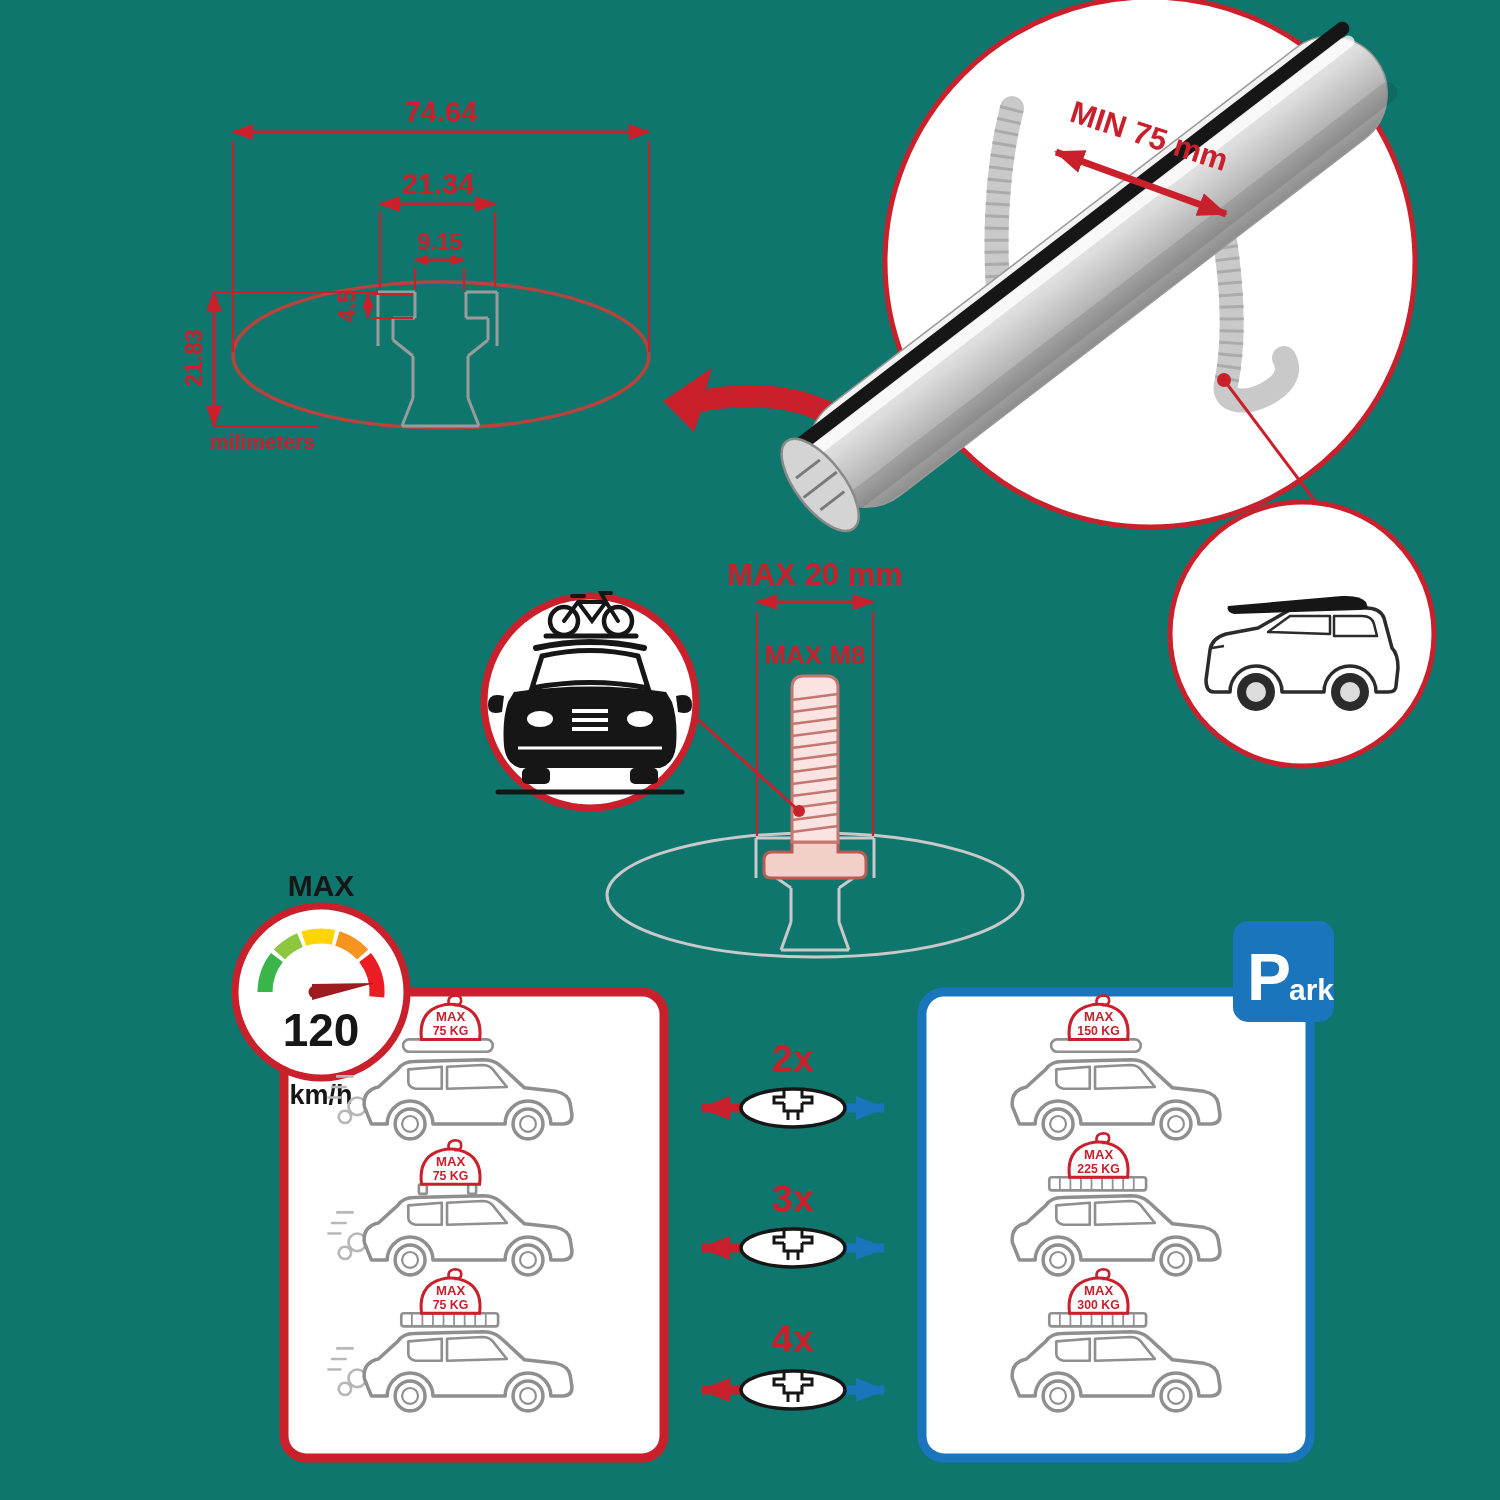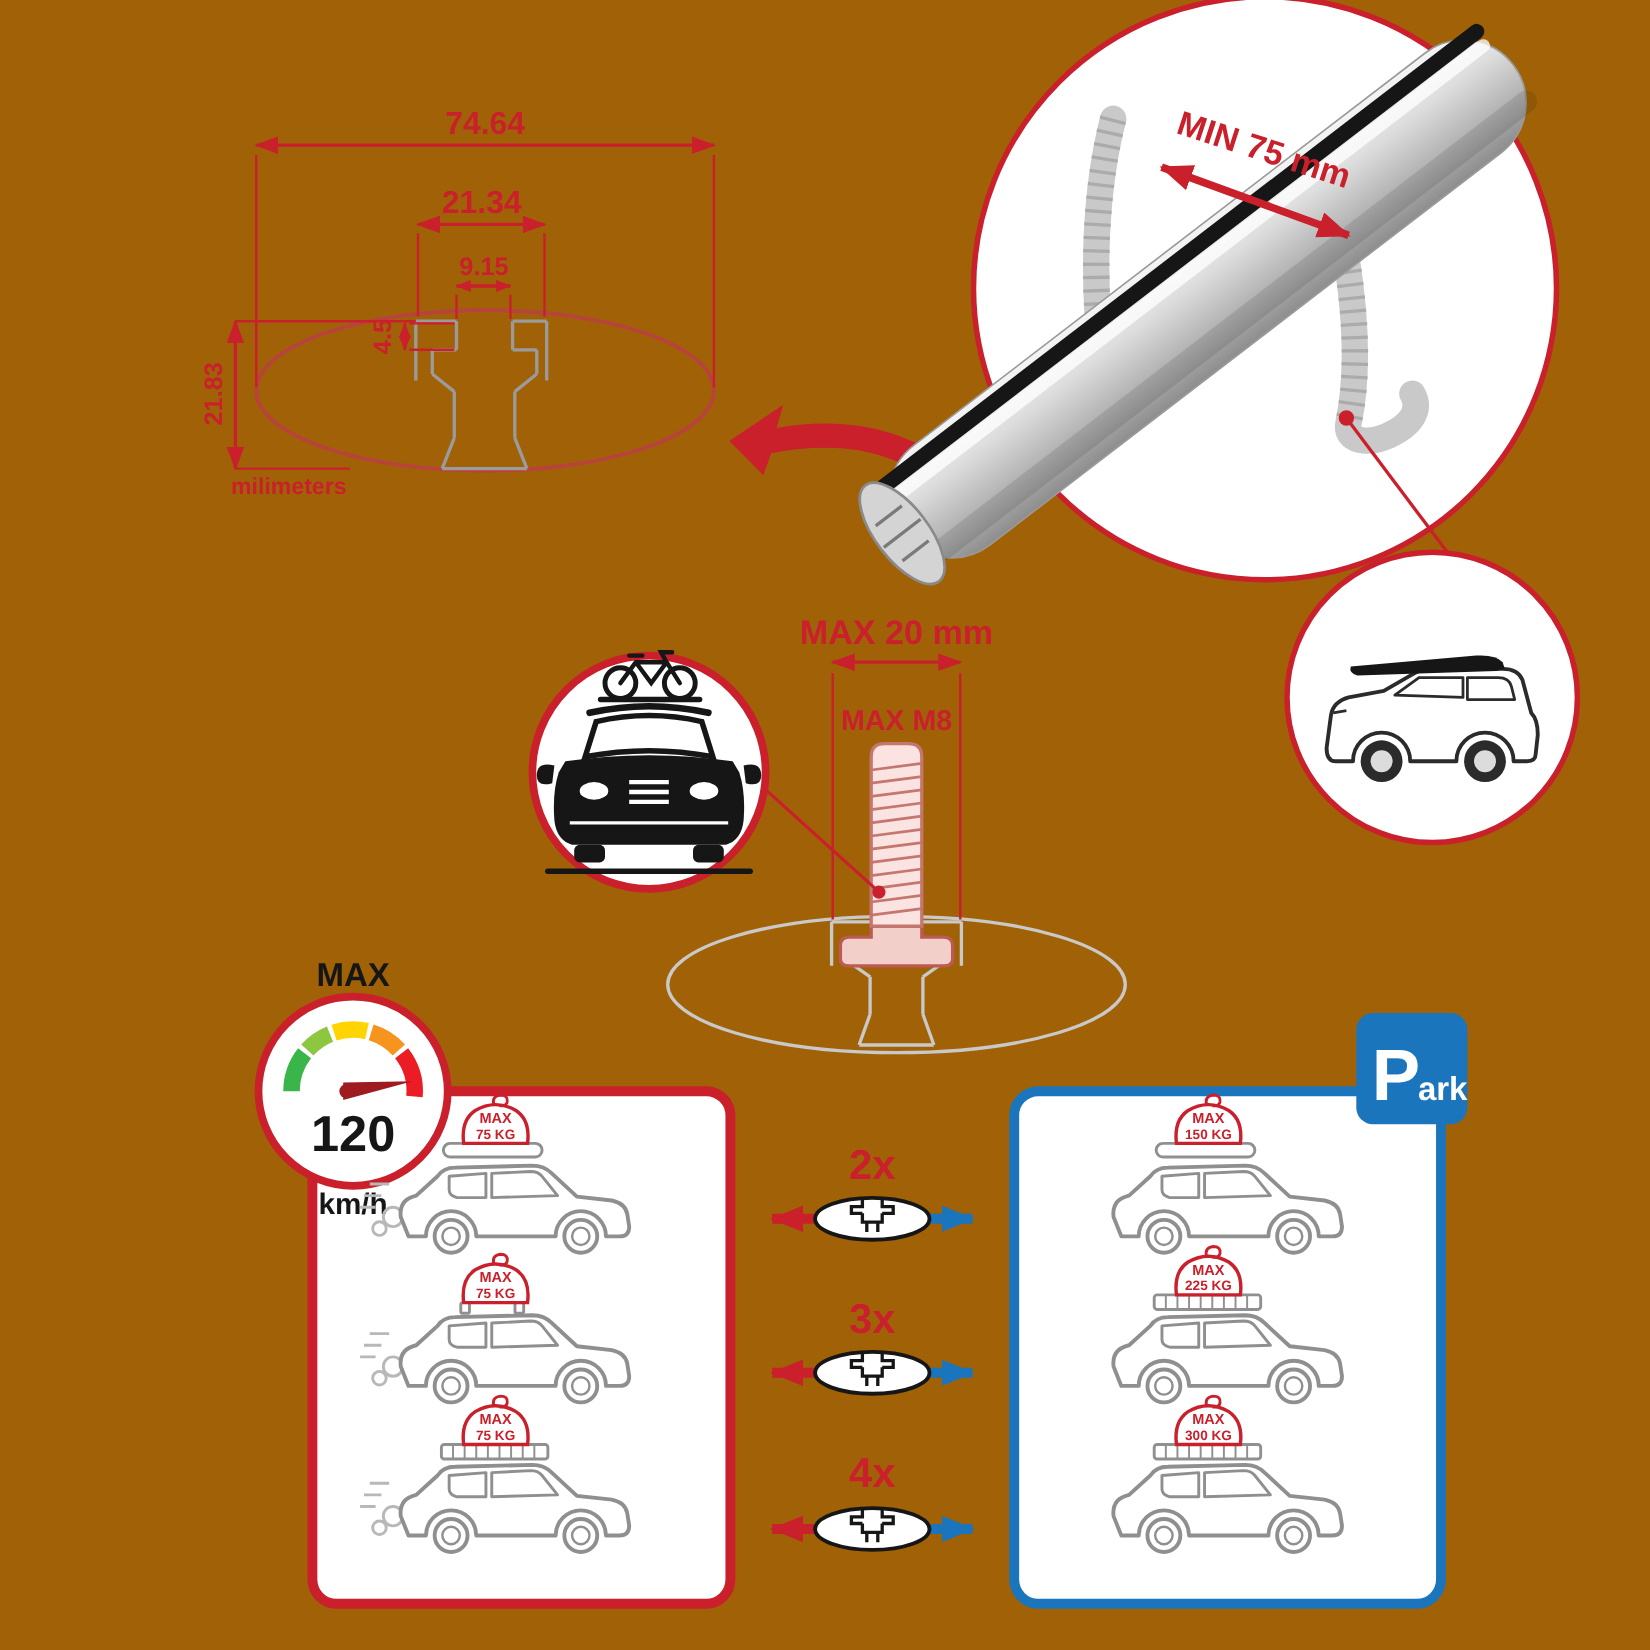--- a/index.html
+++ b/index.html
@@ -1,18 +1,18 @@
 <!DOCTYPE html>
 <html><head>
 <meta charset="utf-8">
 <style>
   :root{ --red:#C9202C; --blue:#1B75BC; }
   *{box-sizing:border-box}
   html,body{margin:0;padding:0;background:#fff}
-  .canvas{position:relative;width:1500px;height:1500px;background:#a16207;
+  .canvas{position:relative;width:1500px;height:1500px;background:#0f766e;
           font-family:"Liberation Sans","DejaVu Sans",sans-serif;overflow:hidden}
   svg{display:block}
   text{font-family:"Liberation Sans","DejaVu Sans",sans-serif}
 
   .prof-ellipse{fill:none;stroke:#B8423C;stroke-width:3.5}
   .profile path{stroke:#9B9B9B;stroke-width:3;fill:none;stroke-linejoin:round}
   .profile-light path,.profile-light ellipse{stroke:#C9C9C9;stroke-width:3;fill:none}
 
   .dim-line{stroke:var(--red);stroke-width:3;fill:none}
   .ext-line{stroke:var(--red);stroke-width:2.2;fill:none}

